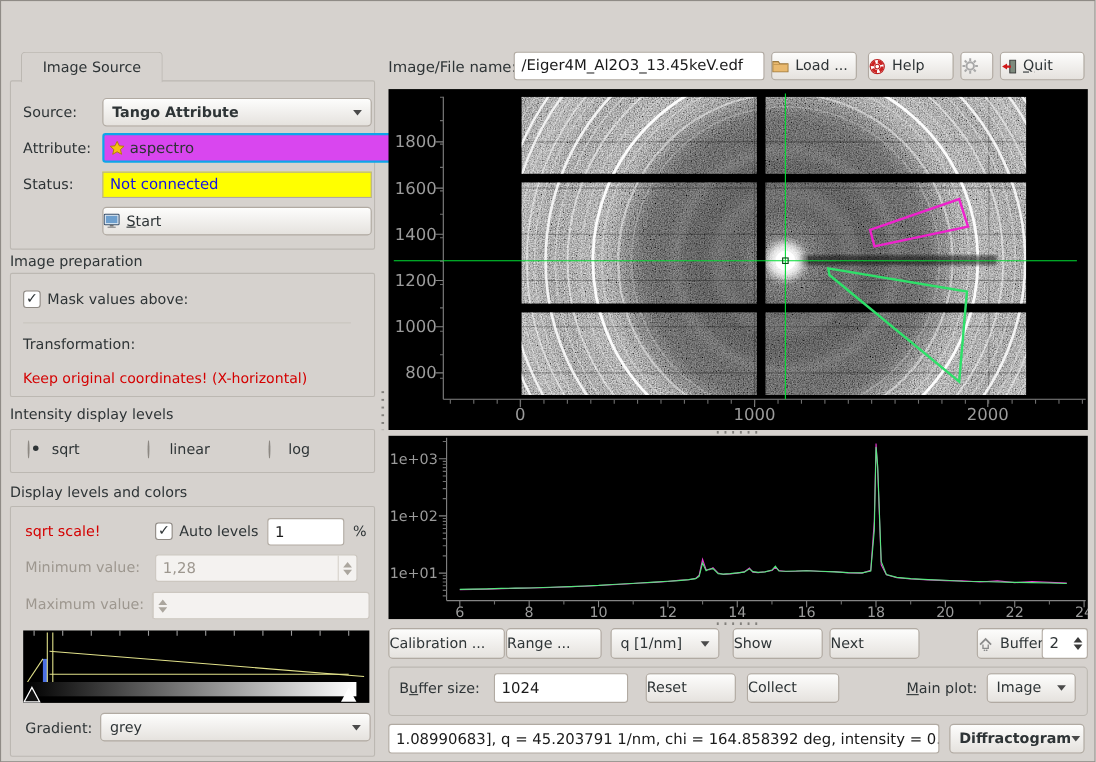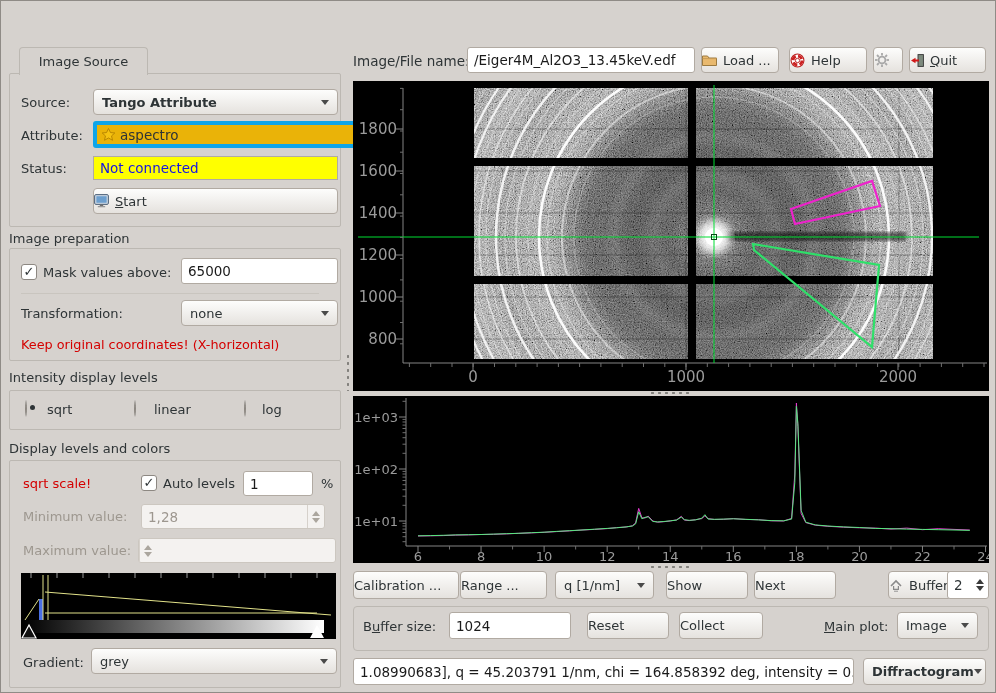--- a/index.html
+++ b/index.html
@@ -59,21 +59,21 @@
   </div>
   <div class="abs frame" style="left:8px;top:72px;width:330px;height:152px;background:#d6d2ce"></div>
 
   <span class="abs lbl" style="left:20px;top:94px">Source:</span>
   <div class="abs combo" style="left:92px;top:88px;width:245px;height:26px;font-weight:bold">
     <span>Tango Attribute</span>
     <span class="arr"></span>
   </div>
 
   <span class="abs lbl" style="left:20px;top:127px">Attribute:</span>
-  <div class="abs" style="left:92px;top:120px;width:296px;height:27px;display:flex;border:4px solid #0ea5e9;border-radius:3px;box-sizing:border-box;background:#eab308">
+  <div class="abs" style="left:92px;top:120px;width:296px;height:27px;display:flex;border:2px solid #0ea5e9;border-radius:3px;box-sizing:border-box;background:#d946ef">
     <span style="display:flex;align-items:center;padding:0 5px">
       <svg width="13" height="13" viewBox="0 0 12 12">
           <polygon points="6,0.5 7.8,4.2 11.8,4.6 8.8,7.3 9.7,11.3 6,9.2 2.3,11.3 3.2,7.3 0.2,4.6 4.2,4.2" fill="#f5c211" stroke="#b08000" stroke-width="0.8"></polygon>
         </svg>
     </span>
     <span style="display:flex;align-items:center;font-size:13.5px">aspectro</span>
     <span style="margin-left:auto;width:23px;display:flex;align-items:center;justify-content:center;border-left:1px solid #b1aaa2;background:linear-gradient(#fdfdfc,#e5e2de);border-radius:0 3px 3px 0">
       <span class="arr" style="width:0;height:0;border-left:4px solid transparent;border-right:4px solid transparent;border-top:5px solid #4a4a4a"></span>
     </span>
   </div>
@@ -93,29 +93,22 @@
 
   <div class="abs status-yellow" style="left:92px;top:155px;width:245px;height:24px">
     <span>Not connected</span>
   </div>
 
   
   <span class="abs lbl" style="left:8px;top:230px">Image preparation</span>
   <div class="abs frame" style="left:8px;top:247px;width:330px;height:111px"></div>
   <span class="abs cb" style="left:20px;top:263px">✓</span>
   <span class="abs lbl" style="left:42px;top:264px">Mask values above:</span>
-  <div class="abs input" style="left:180px;top:257px;width:157px;height:26px">
-    <span>65000</span>
-  </div>
   <div class="abs sep" style="left:20px;top:292px;width:298px"></div>
   <span class="abs lbl" style="left:20px;top:305px">Transformation:</span>
-  <div class="abs combo" style="left:180px;top:299px;width:157px;height:26px">
-    <span>none</span>
-    <span class="arr"></span>
-  </div>
   <span class="abs lbl red" style="left:20px;top:336px;font-size:12.8px">Keep original coordinates! (X-horizontal)</span>
 
   
   <span class="abs lbl" style="left:8px;top:369px">Intensity display levels</span>
   <div class="abs frame" style="left:8px;top:389px;width:330px;height:38px"></div>
   <span class="abs radio sel" style="left:24px;top:400px"></span>
   <span class="abs lbl" style="left:46px;top:401px">sqrt</span>
   <span class="abs radio" style="left:131px;top:400px"></span>
   <span class="abs lbl" style="left:153px;top:401px">linear</span>
   <span class="abs radio" style="left:239px;top:400px"></span>

